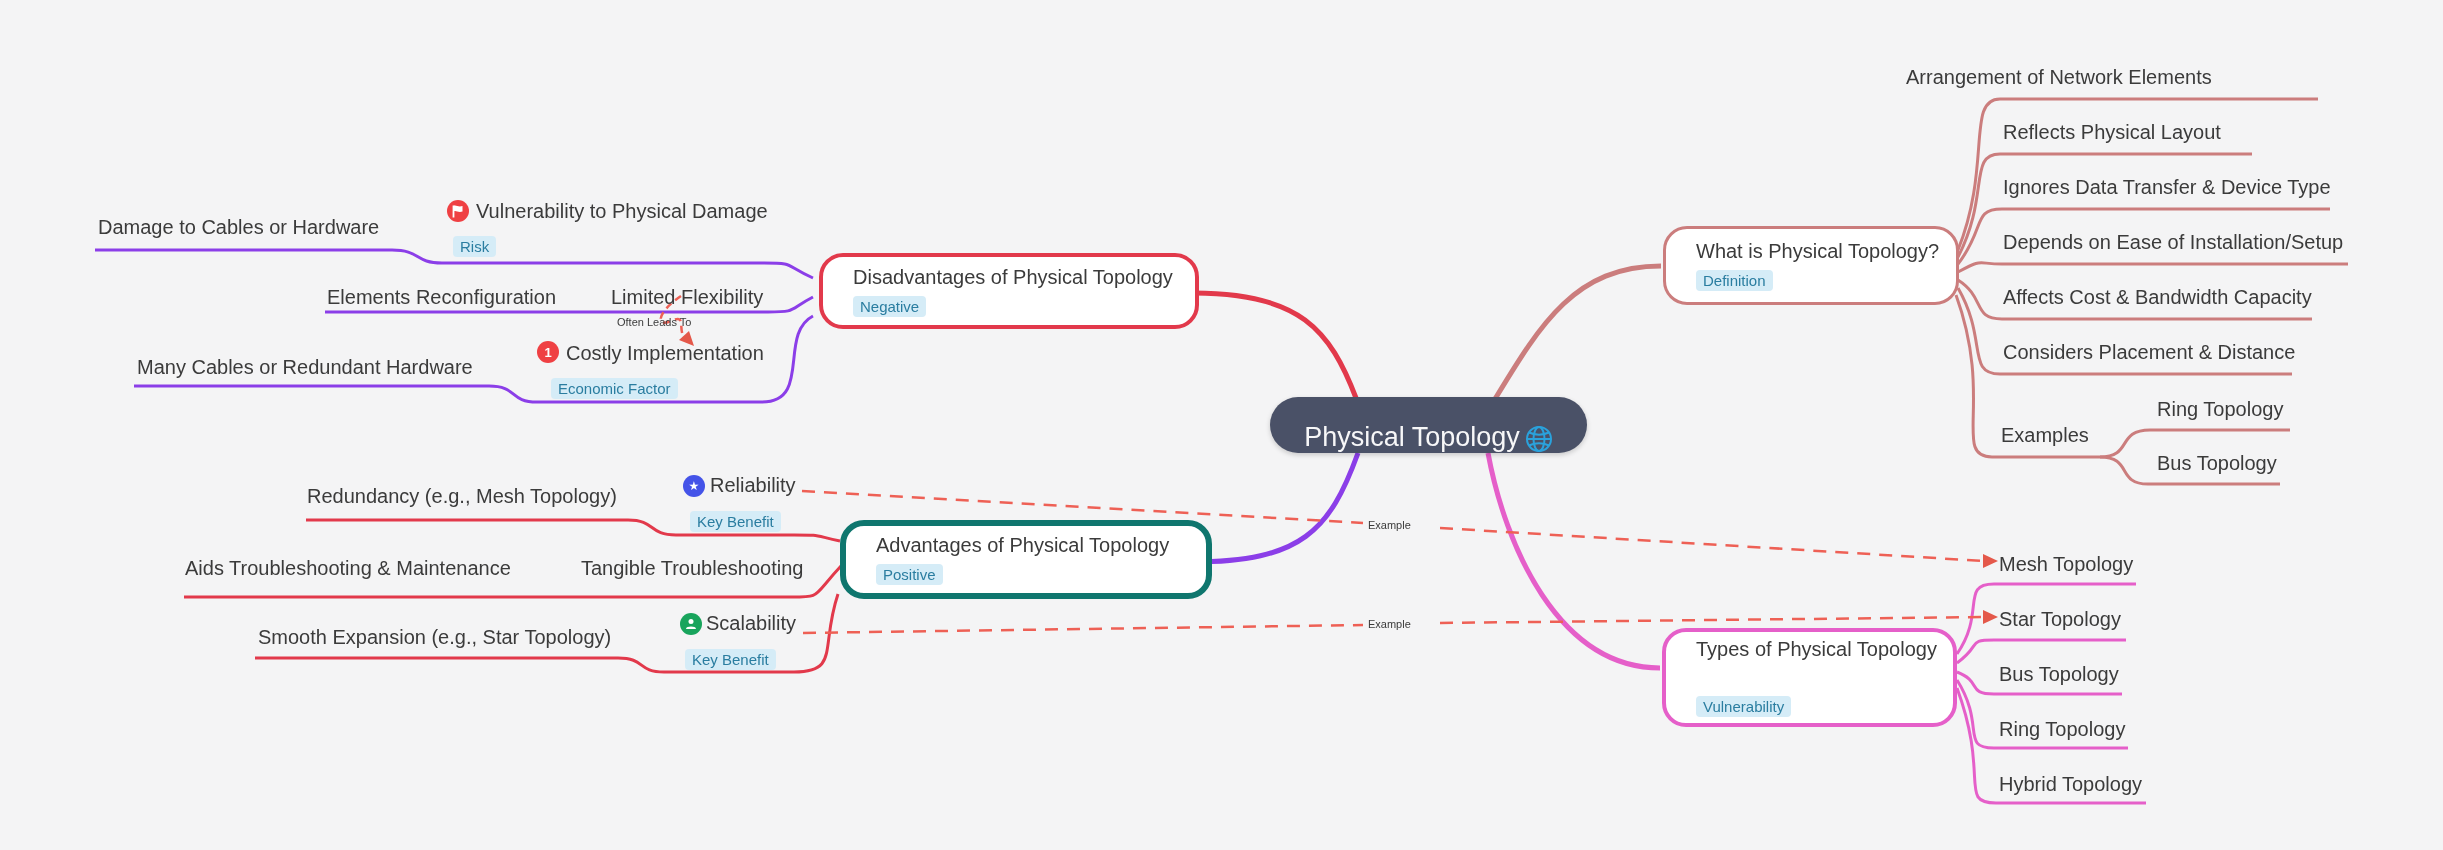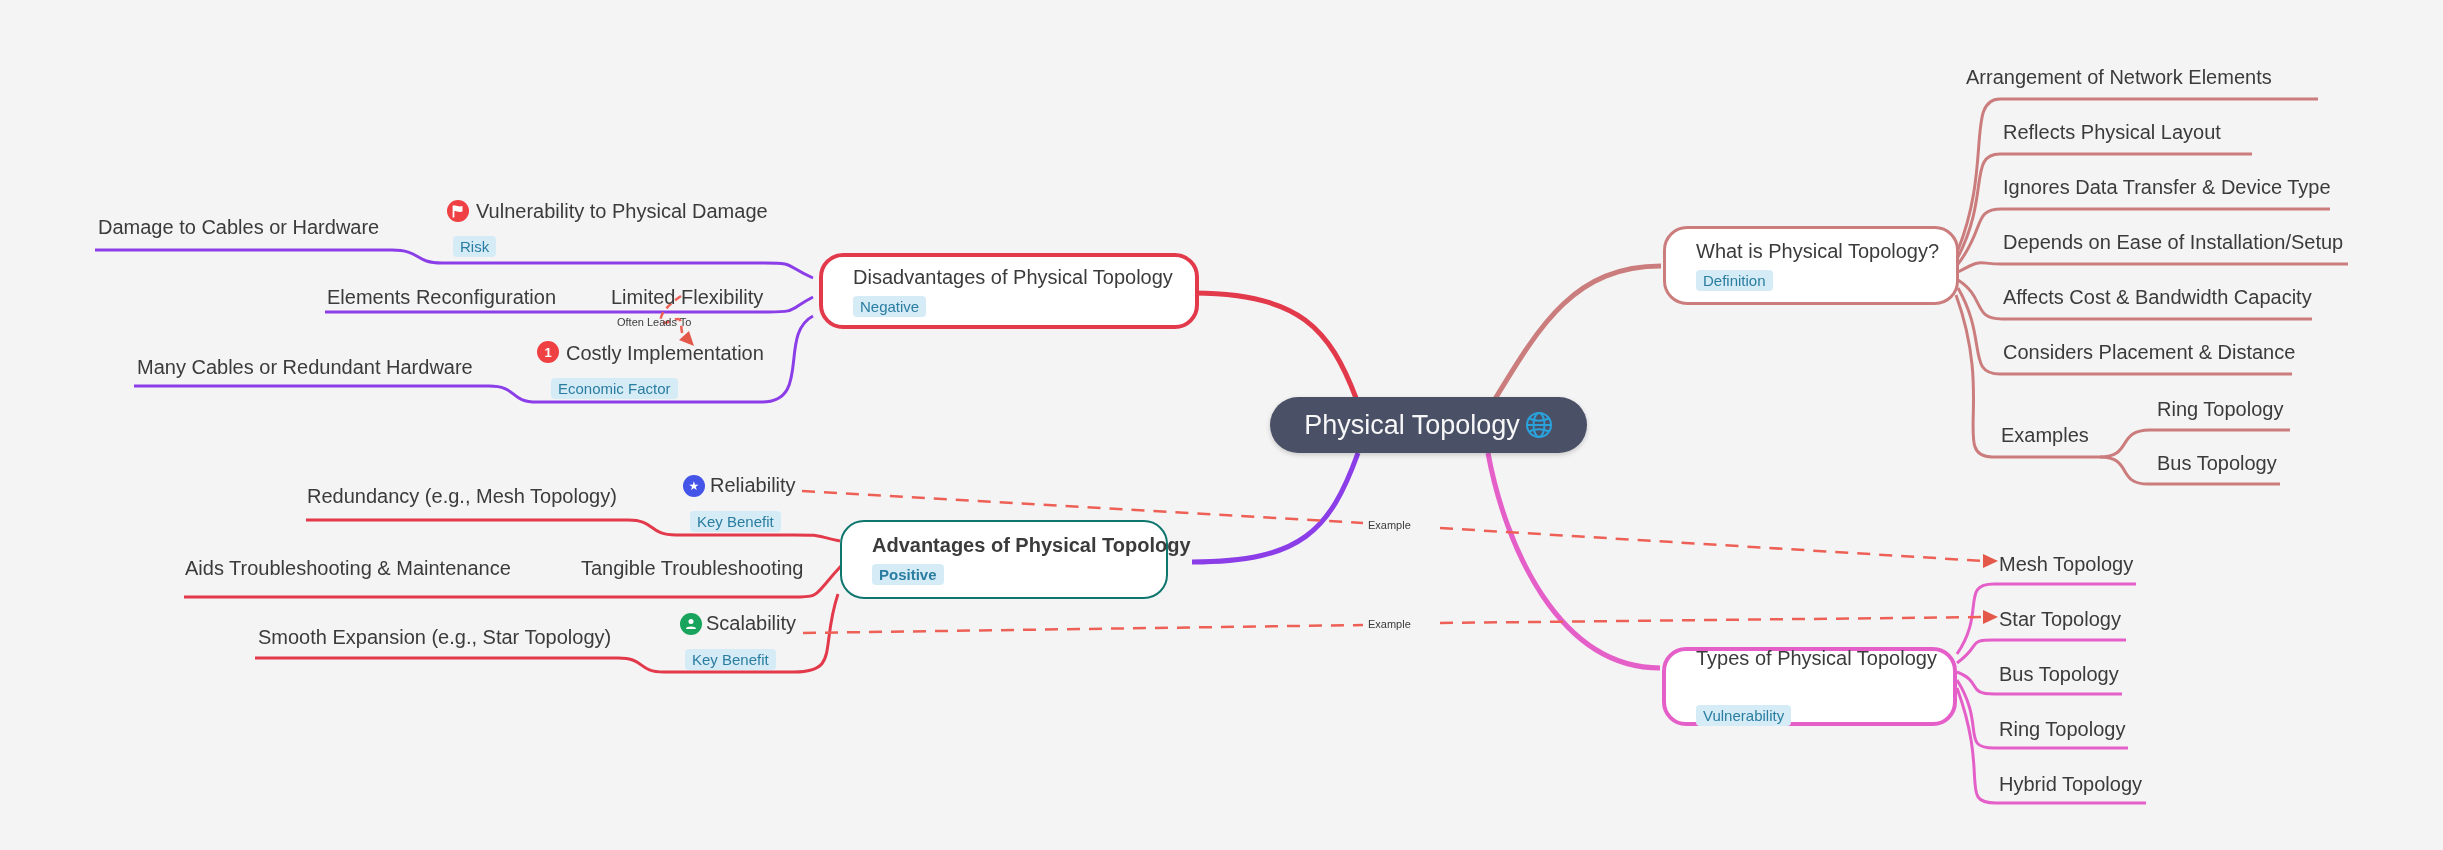--- a/index.html
+++ b/index.html
@@ -6,31 +6,31 @@
     font-family:"Liberation Sans","DejaVu Sans",sans-serif;}
   .canvas{position:relative;width:2443px;height:850px;background:#f4f4f5;}
   .edges{position:absolute;left:0;top:0;}
   .node{position:absolute;background:#ffffff;border-radius:24px;box-sizing:border-box;
     display:flex;flex-direction:column;justify-content:center;padding:20px 30px;}
   .node .ntitle{font-size:20px;color:#3b3b3b;white-space:nowrap;}
   .badge{display:inline-block;margin-top:7px;align-self:flex-start;background:#d5ecf7;color:#2a7da0;
     font-size:15px;padding:2px 7px;border-radius:4px;white-space:nowrap;}
   .badge.abs{position:absolute;margin:7px;}
   .center-node{position:absolute;left:1270px;top:397px;width:317px;height:56px;background:#4a5167;
-    border-radius:28px;display:flex;align-items:center;justify-content:center;gap:5px;
+    border-radius:28px;display:flex;align-items:flex-end;justify-content:center;gap:5px;
     box-shadow:0 2px 5px rgba(0,0,0,0.18);}
   .center-node .ctitle{color:#f7f7f8;font-size:27px;white-space:nowrap;}
   .lbl{position:absolute;font-size:20px;color:#3b3b3b;white-space:nowrap;line-height:23px;}
   .elbl{position:absolute;font-size:11px;color:#3b3b3b;white-space:nowrap;}
   .cicon{position:absolute;width:22px;height:22px;border-radius:50%;display:flex;
     align-items:center;justify-content:center;color:#fff;font-size:13px;font-weight:bold;}
   .n-def{left:1663px;top:226px;width:296px;height:79px;border:3px solid #cb7d7d;}
   .n-dis{left:812px;top:253px;width:380px;height:76px;border:4px solid #e2394b;margin-left:7px;}
-  .n-adv{left:840px;top:520px;width:328px;height:79px;border:2px solid #0f766e;font-weight:bold;}
-  .n-typ{left:1662px;top:647px;width:295px;height:79px;border:4px solid #e55fc9;gap:28px;}
+  .n-adv{left:840px;top:520px;width:372px;height:79px;border:6px solid #0f766e;}
+  .n-typ{left:1662px;top:628px;width:295px;height:99px;border:4px solid #e55fc9;gap:28px;}
 </style>
 </head>
 <body>
 
 <div class="canvas">
 
   <svg class="edges" width="2443" height="850">
 
     <g stroke="#cb7d7d" fill="none">
       <path stroke-width="5" d="M1495,399 C1540,325 1575,266 1661,266"></path>
@@ -108,21 +108,21 @@
   <div class="node n-adv">
     <span class="ntitle">Advantages of Physical Topology</span>
     <span class="badge">Positive</span>
   </div>
 
   <div class="node n-typ">
     <span class="ntitle">Types of Physical Topology</span>
     <span class="badge">Vulnerability</span>
   </div>
 
-  <div class="lbl" style="left:1966px;top:66px">Arrangement of Network Elements</div>
+  <div class="lbl" style="left:1906px;top:66px">Arrangement of Network Elements</div>
   <div class="lbl" style="left:2003px;top:121px">Reflects Physical Layout</div>
   <div class="lbl" style="left:2003px;top:176px">Ignores Data Transfer &amp; Device Type</div>
   <div class="lbl" style="left:2003px;top:231px">Depends on Ease of Installation/Setup</div>
   <div class="lbl" style="left:2003px;top:286px">Affects Cost &amp; Bandwidth Capacity</div>
   <div class="lbl" style="left:2003px;top:341px">Considers Placement &amp; Distance</div>
   <div class="lbl" style="left:2001px;top:424px">Examples</div>
   <div class="lbl" style="left:2157px;top:398px">Ring Topology</div>
   <div class="lbl" style="left:2157px;top:452px">Bus Topology</div>
 
   <div class="cicon" style="left:447px;top:200px;background:#ef4043">

